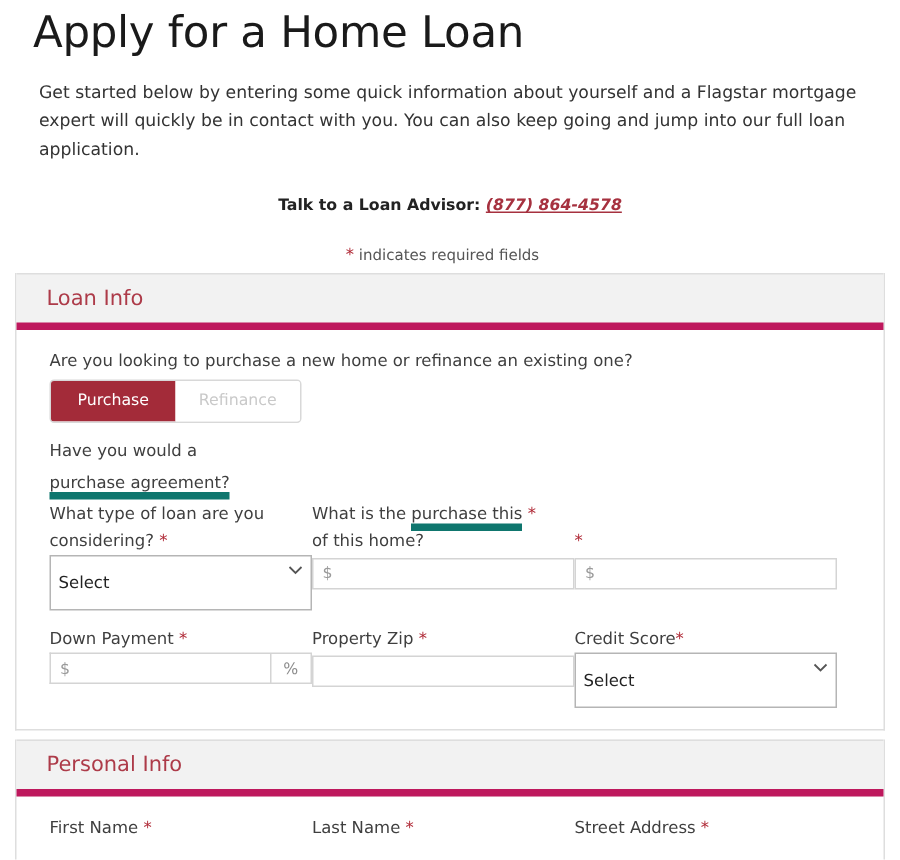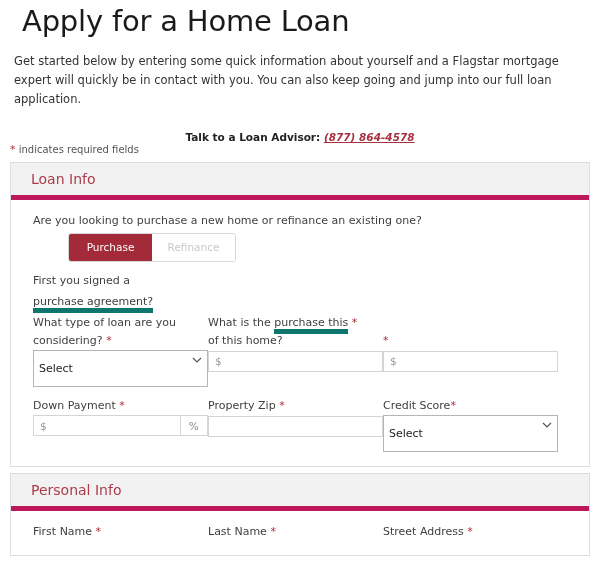--- a/index.html
+++ b/index.html
@@ -25,41 +25,42 @@
     font-weight: 400;
     color: #1a1a1a;
     margin: 2px 0 0 12px;
     letter-spacing: -0.2px;
     line-height: 38px;
   }
   .intro {
     font-size: 11.5px;
     line-height: 19px;
     color: #333333;
-    margin: 12px 0 0 4px;
+    margin: 12px 0 0 16px;
     padding: 0 4px 0 0;
   }
 
   .advisor {
     text-align: center;
     font-size: 10.5px;
     font-weight: bold;
     color: #222222;
     margin-top: 22px;
   }
   .advisor a {
     color: #a6313f;
     text-decoration: underline;
     font-style: italic;
   }
 
   .req-note {
-    text-align: left;
+    text-align: center;
     font-size: 10px;
     color: #555555;
+    margin-top: 20px;
     padding-right: 10px;
   }
   .req-note .ast { color: #b02a37; }
 
   
   .panel {
     margin: 6px 10px 0 10px;
     border: 1px solid #dedede;
     border-top: none;
     background: #ffffff;
@@ -90,21 +91,20 @@
   }
 
   .toggle {
     display: flex;
     border: 1px solid #d8d8d8;
     border-radius: 3px;
     width: 168px;
     overflow: hidden;
     margin-bottom: 10px;
     background: #ffffff;
-    margin-left: 35px;
   }
   .toggle-btn {
     flex: 1;
     text-align: center;
     font-size: 10.5px;
     padding: 7px 0 8px 0;
     color: #c9c9c9;
     background: #ffffff;
     cursor: pointer;
     user-select: none;
@@ -205,21 +205,21 @@
 <div class="panel">
   <div class="section-head">Loan Info</div>
   <div class="section-body">
 
     <div class="q-label">Are you looking to purchase a new home or refinance an existing one?</div>
     <div class="toggle">
       <div class="toggle-btn on">Purchase</div>
       <div class="toggle-btn">Refinance</div>
     </div>
 
-    <div class="q-label">First you signed a</div>
+    <div class="q-label">Have you would a</div>
     <div class="q-label">
       <span class="tip">purchase agreement?</span>
     </div>
 
     <div class="grid">
       <div class="col">
         <span class="f-label">
           <span>What type of loan are you</span><br>
           <span>considering?</span>
           <span class="ast">*</span>

